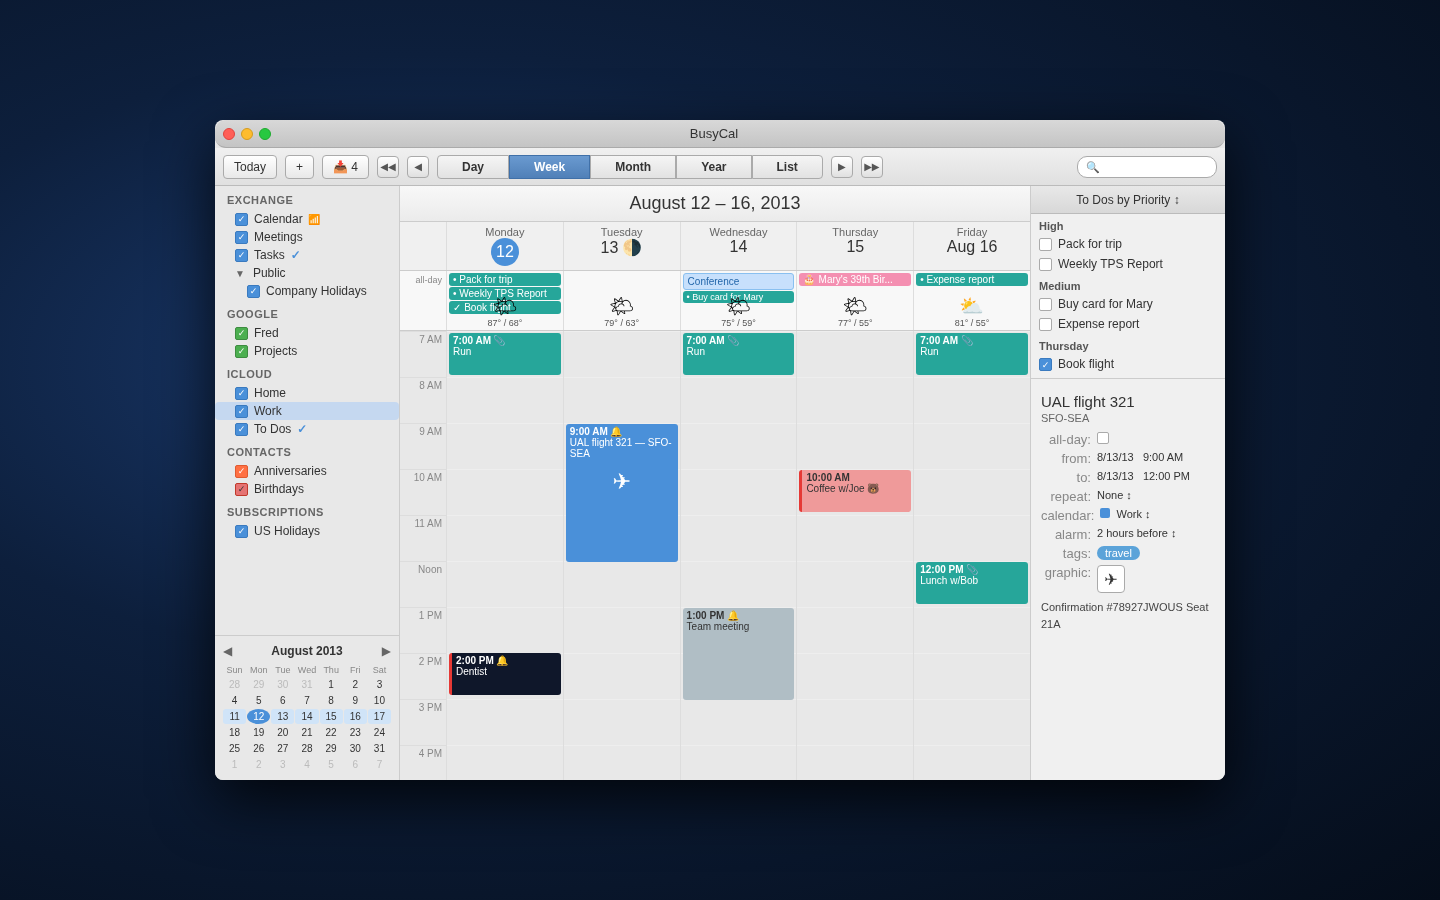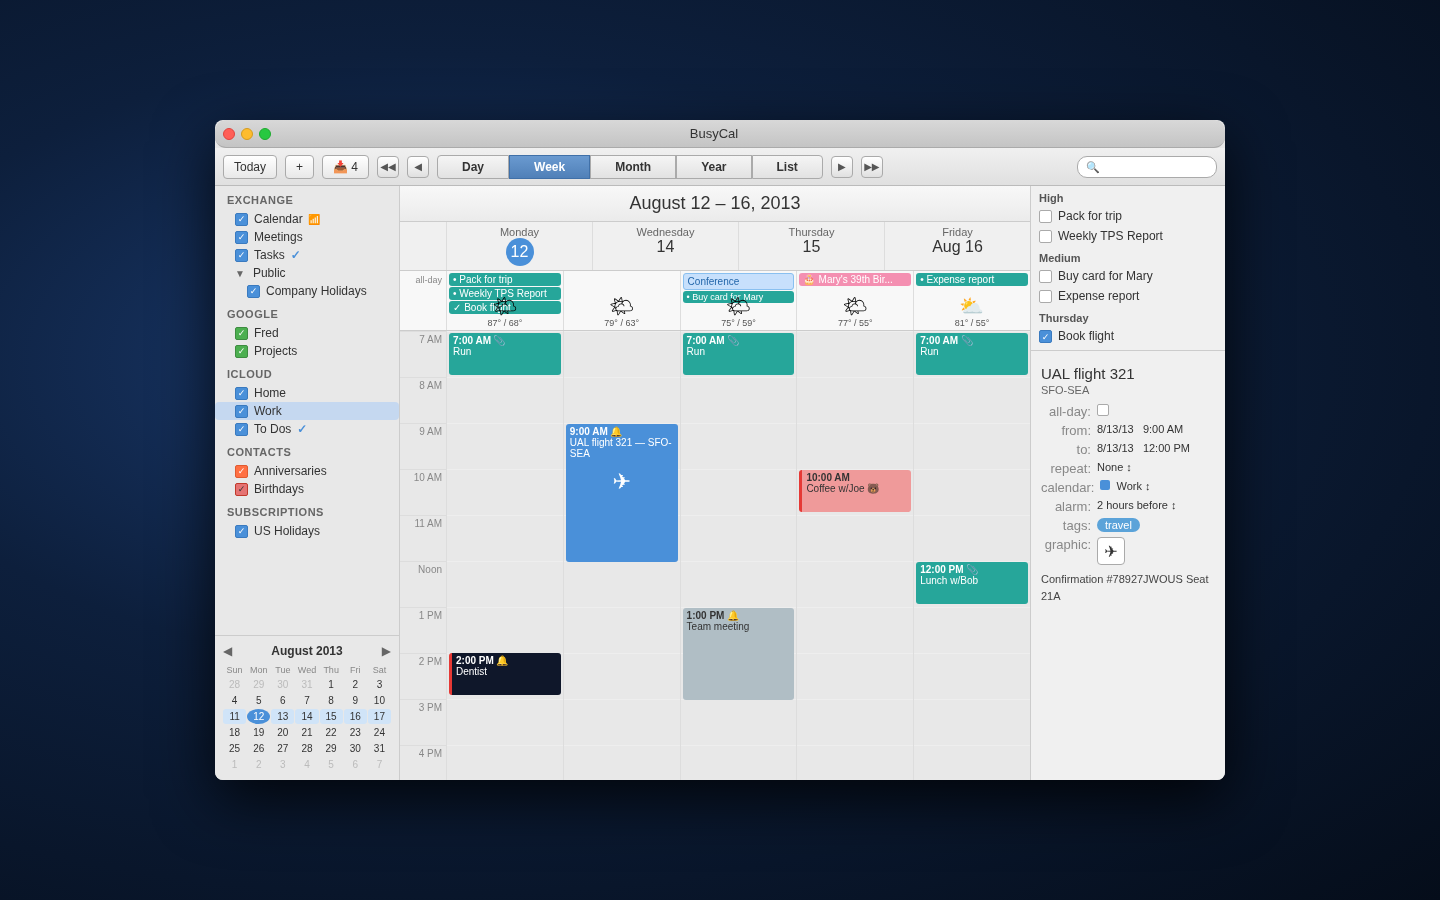--- a/index.html
+++ b/index.html
@@ -635,20 +635,24 @@
         <div class="cal-title">August 12 – 16, 2013</div>
       </div>
 
       <div class="day-headers">
         <div class="time-gutter"></div>
         <div class="day-col-header today">
           <span>Monday</span>
           <div class="day-num" style="display:flex;align-items:center;justify-content:center;width:28px;height:28px;border-radius:50%;background:#4a90d9;color:white;margin:0 auto;font-size:16px;">12</div>
         </div>
         <div class="day-col-header">
+          <span>Tuesday</span>
+          <div class="day-num" style="display:block;font-size:16px;font-weight:300;margin:0 auto;text-align:center;">13 🌗</div>
+        </div>
+        <div class="day-col-header">
           <span>Wednesday</span>
           <div class="day-num" style="display:block;font-size:16px;font-weight:300;margin:0 auto;text-align:center;">14</div>
         </div>
         <div class="day-col-header">
           <span>Thursday</span>
           <div class="day-num" style="display:block;font-size:16px;font-weight:300;margin:0 auto;text-align:center;">15</div>
         </div>
         <div class="day-col-header">
           <span>Friday</span>
           <div class="day-num" style="display:block;font-size:16px;font-weight:300;margin:0 auto;text-align:center;">Aug 16</div>
@@ -824,20 +828,23 @@
                 <span class="event-name">Lunch w/Bob</span>
               </div>
             </div>
           </div>
         </div>
       </div>
     </div>
 
     <div class="right-panel">
 
+      <div class="todo-header">
+        <span>To Dos by Priority ↕</span>
+      </div>
 
       <div class="todo-section-label">High</div>
       <div class="todo-item">
         <div class="todo-checkbox"></div>
         <span class="todo-text">Pack for trip</span>
       </div>
       <div class="todo-item">
         <div class="todo-checkbox"></div>
         <span class="todo-text">Weekly TPS Report</span>
       </div>

